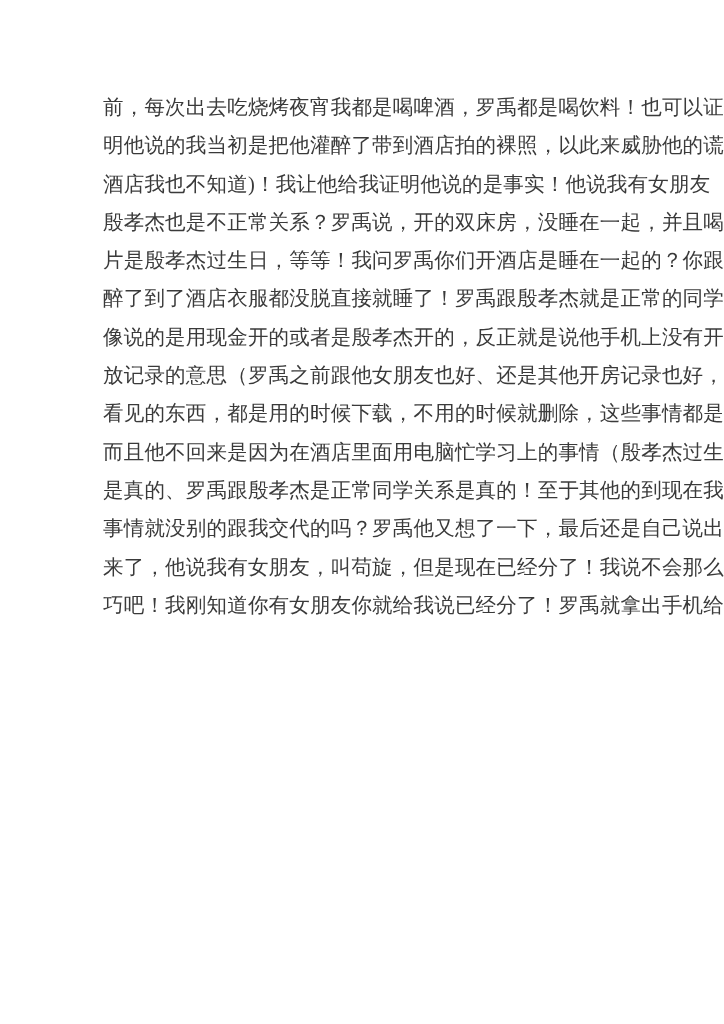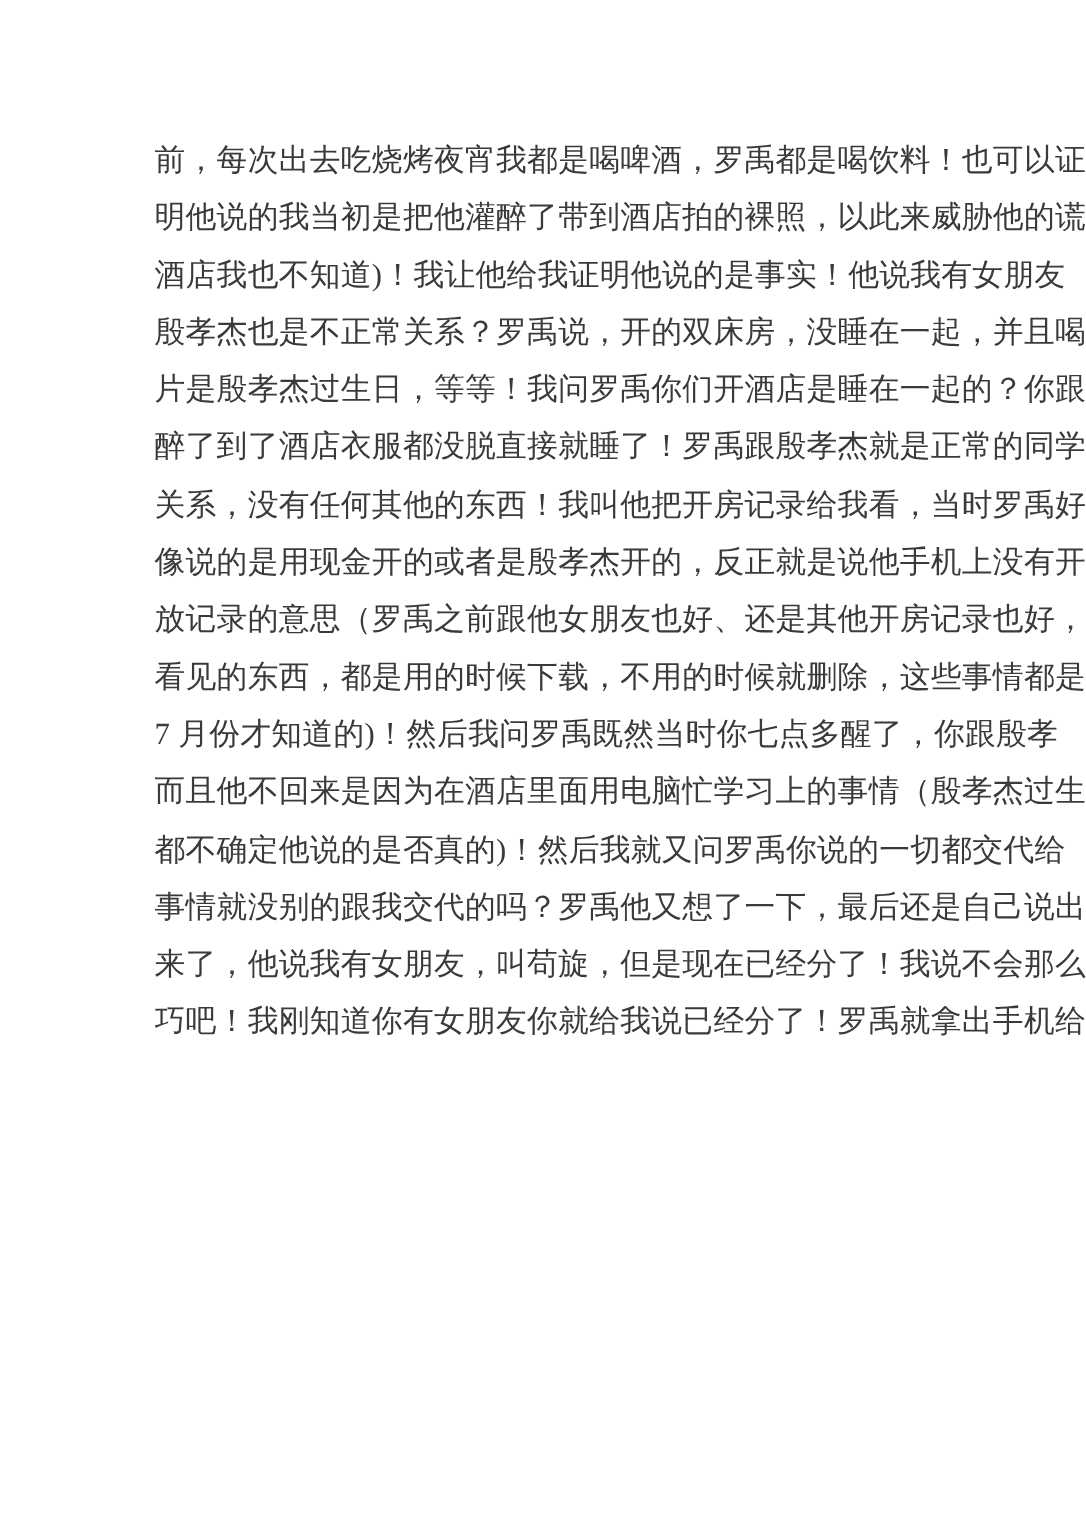--- a/index.html
+++ b/index.html
@@ -43,24 +43,22 @@
 <body>
 
 <div class="page">
   <div class="text-block" id="text-block">
       <div class="text-line">前，每次出去吃烧烤夜宵我都是喝啤酒，罗禹都是喝饮料！也可以证</div>
       <div class="text-line">明他说的我当初是把他灌醉了带到酒店拍的裸照，以此来威胁他的谎</div>
       <div class="text-line">酒店我也不知道)！我让他给我证明他说的是事实！他说我有女朋友</div>
       <div class="text-line">殷孝杰也是不正常关系？罗禹说，开的双床房，没睡在一起，并且喝</div>
       <div class="text-line">片是殷孝杰过生日，等等！我问罗禹你们开酒店是睡在一起的？你跟</div>
       <div class="text-line">醉了到了酒店衣服都没脱直接就睡了！罗禹跟殷孝杰就是正常的同学</div>
-      <div class="text-line">关系，没有任何其他的东西！我叫他把开房记录给我看，当时罗禹好</div>
       <div class="text-line">像说的是用现金开的或者是殷孝杰开的，反正就是说他手机上没有开</div>
       <div class="text-line">放记录的意思（罗禹之前跟他女朋友也好、还是其他开房记录也好，</div>
       <div class="text-line">看见的东西，都是用的时候下载，不用的时候就删除，这些事情都是</div>
-      <div class="text-line">7 月份才知道的)！然后我问罗禹既然当时你七点多醒了，你跟殷孝</div>
       <div class="text-line">而且他不回来是因为在酒店里面用电脑忙学习上的事情（殷孝杰过生</div>
-      <div class="text-line">都不确定他说的是否真的)！然后我就又问罗禹你说的一切都交代给</div>
+      <div class="text-line">是真的、罗禹跟殷孝杰是正常同学关系是真的！至于其他的到现在我</div>
       <div class="text-line">事情就没别的跟我交代的吗？罗禹他又想了一下，最后还是自己说出</div>
       <div class="text-line">来了，他说我有女朋友，叫苟旋，但是现在已经分了！我说不会那么</div>
       <div class="text-line">巧吧！我刚知道你有女朋友你就给我说已经分了！罗禹就拿出手机给</div>
     </div>
 </div>
 
 </body></html>

